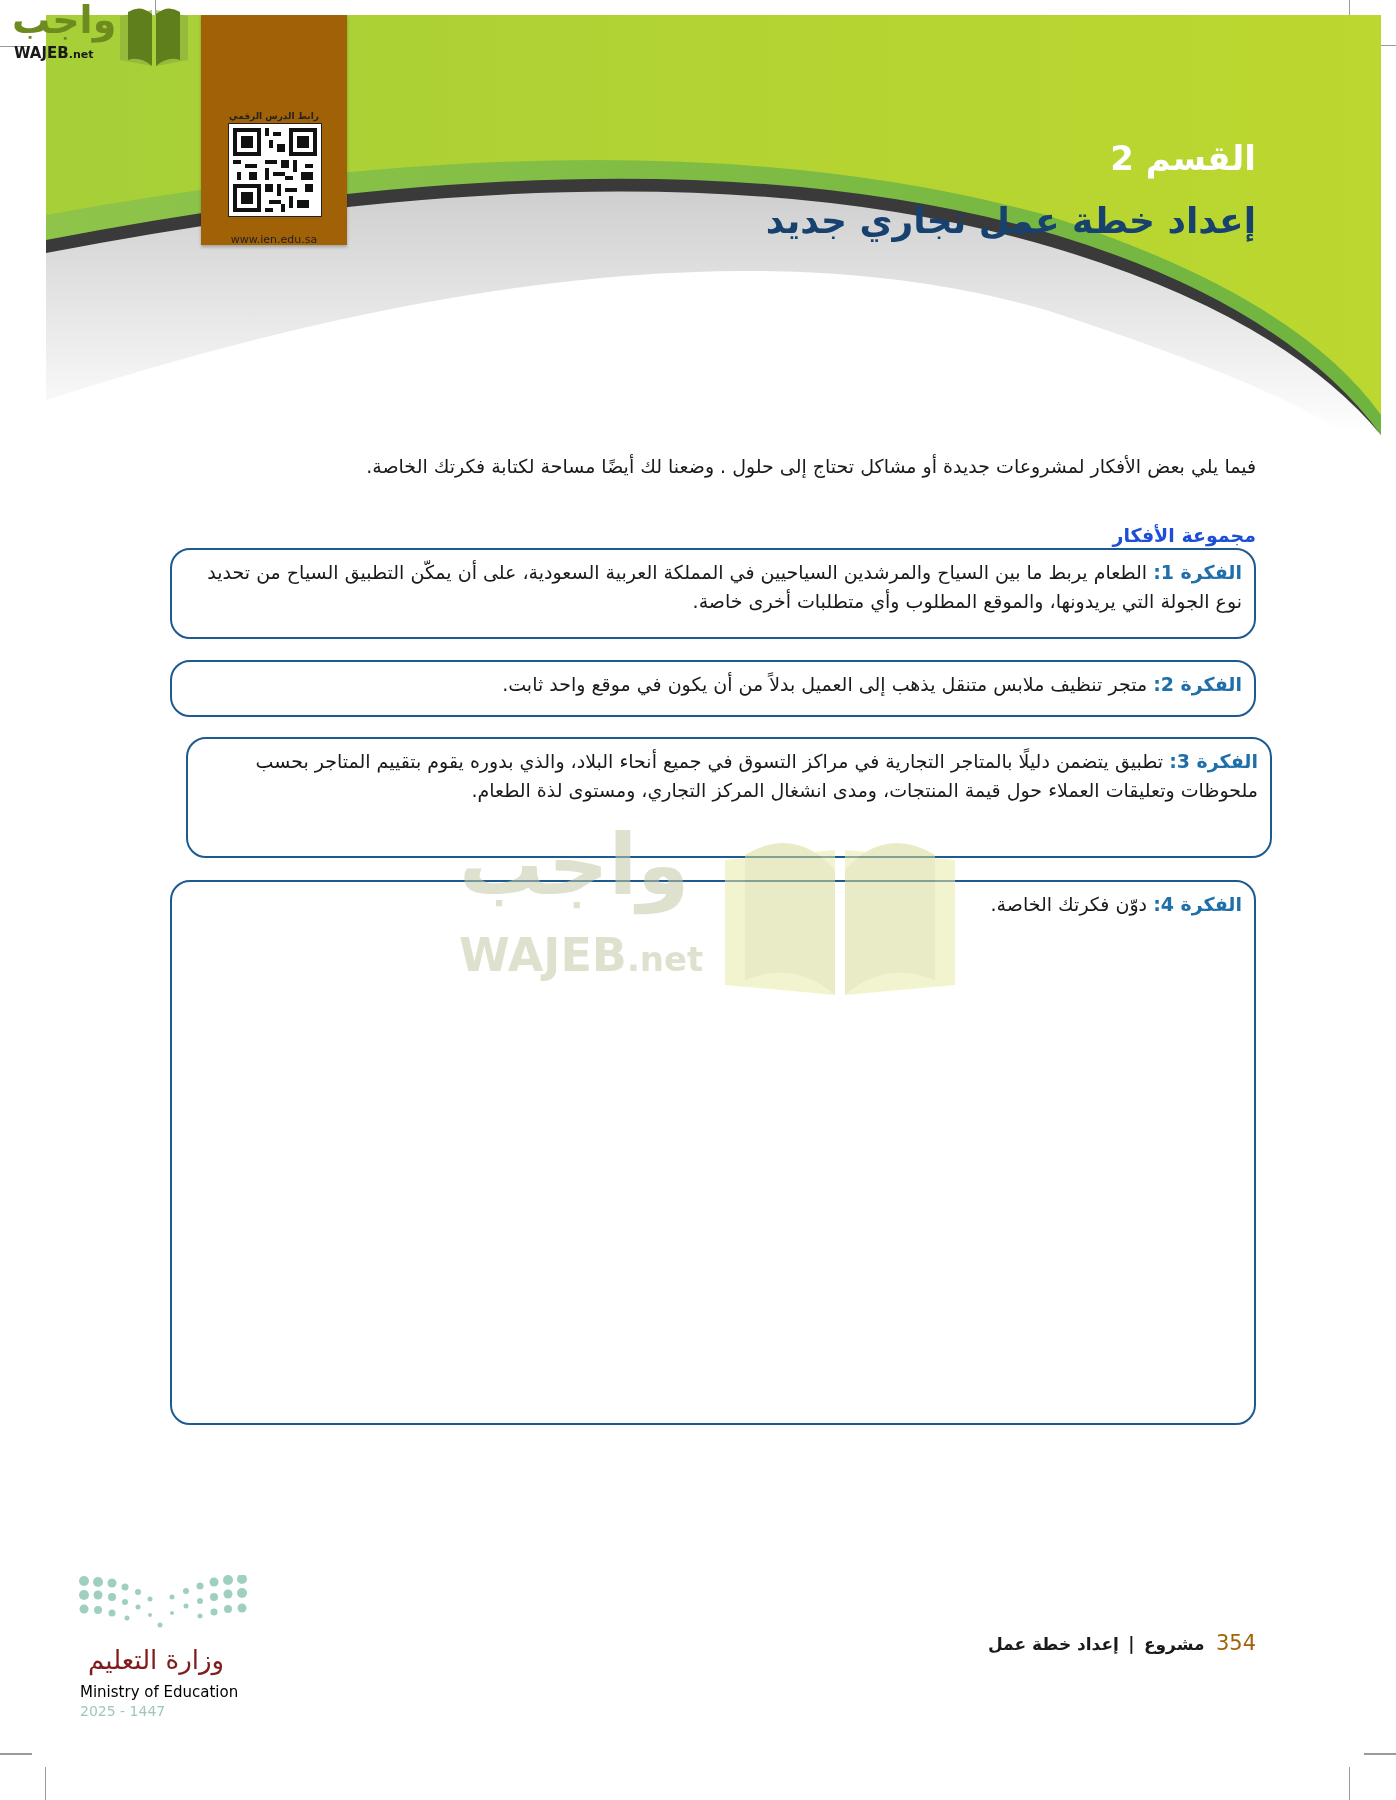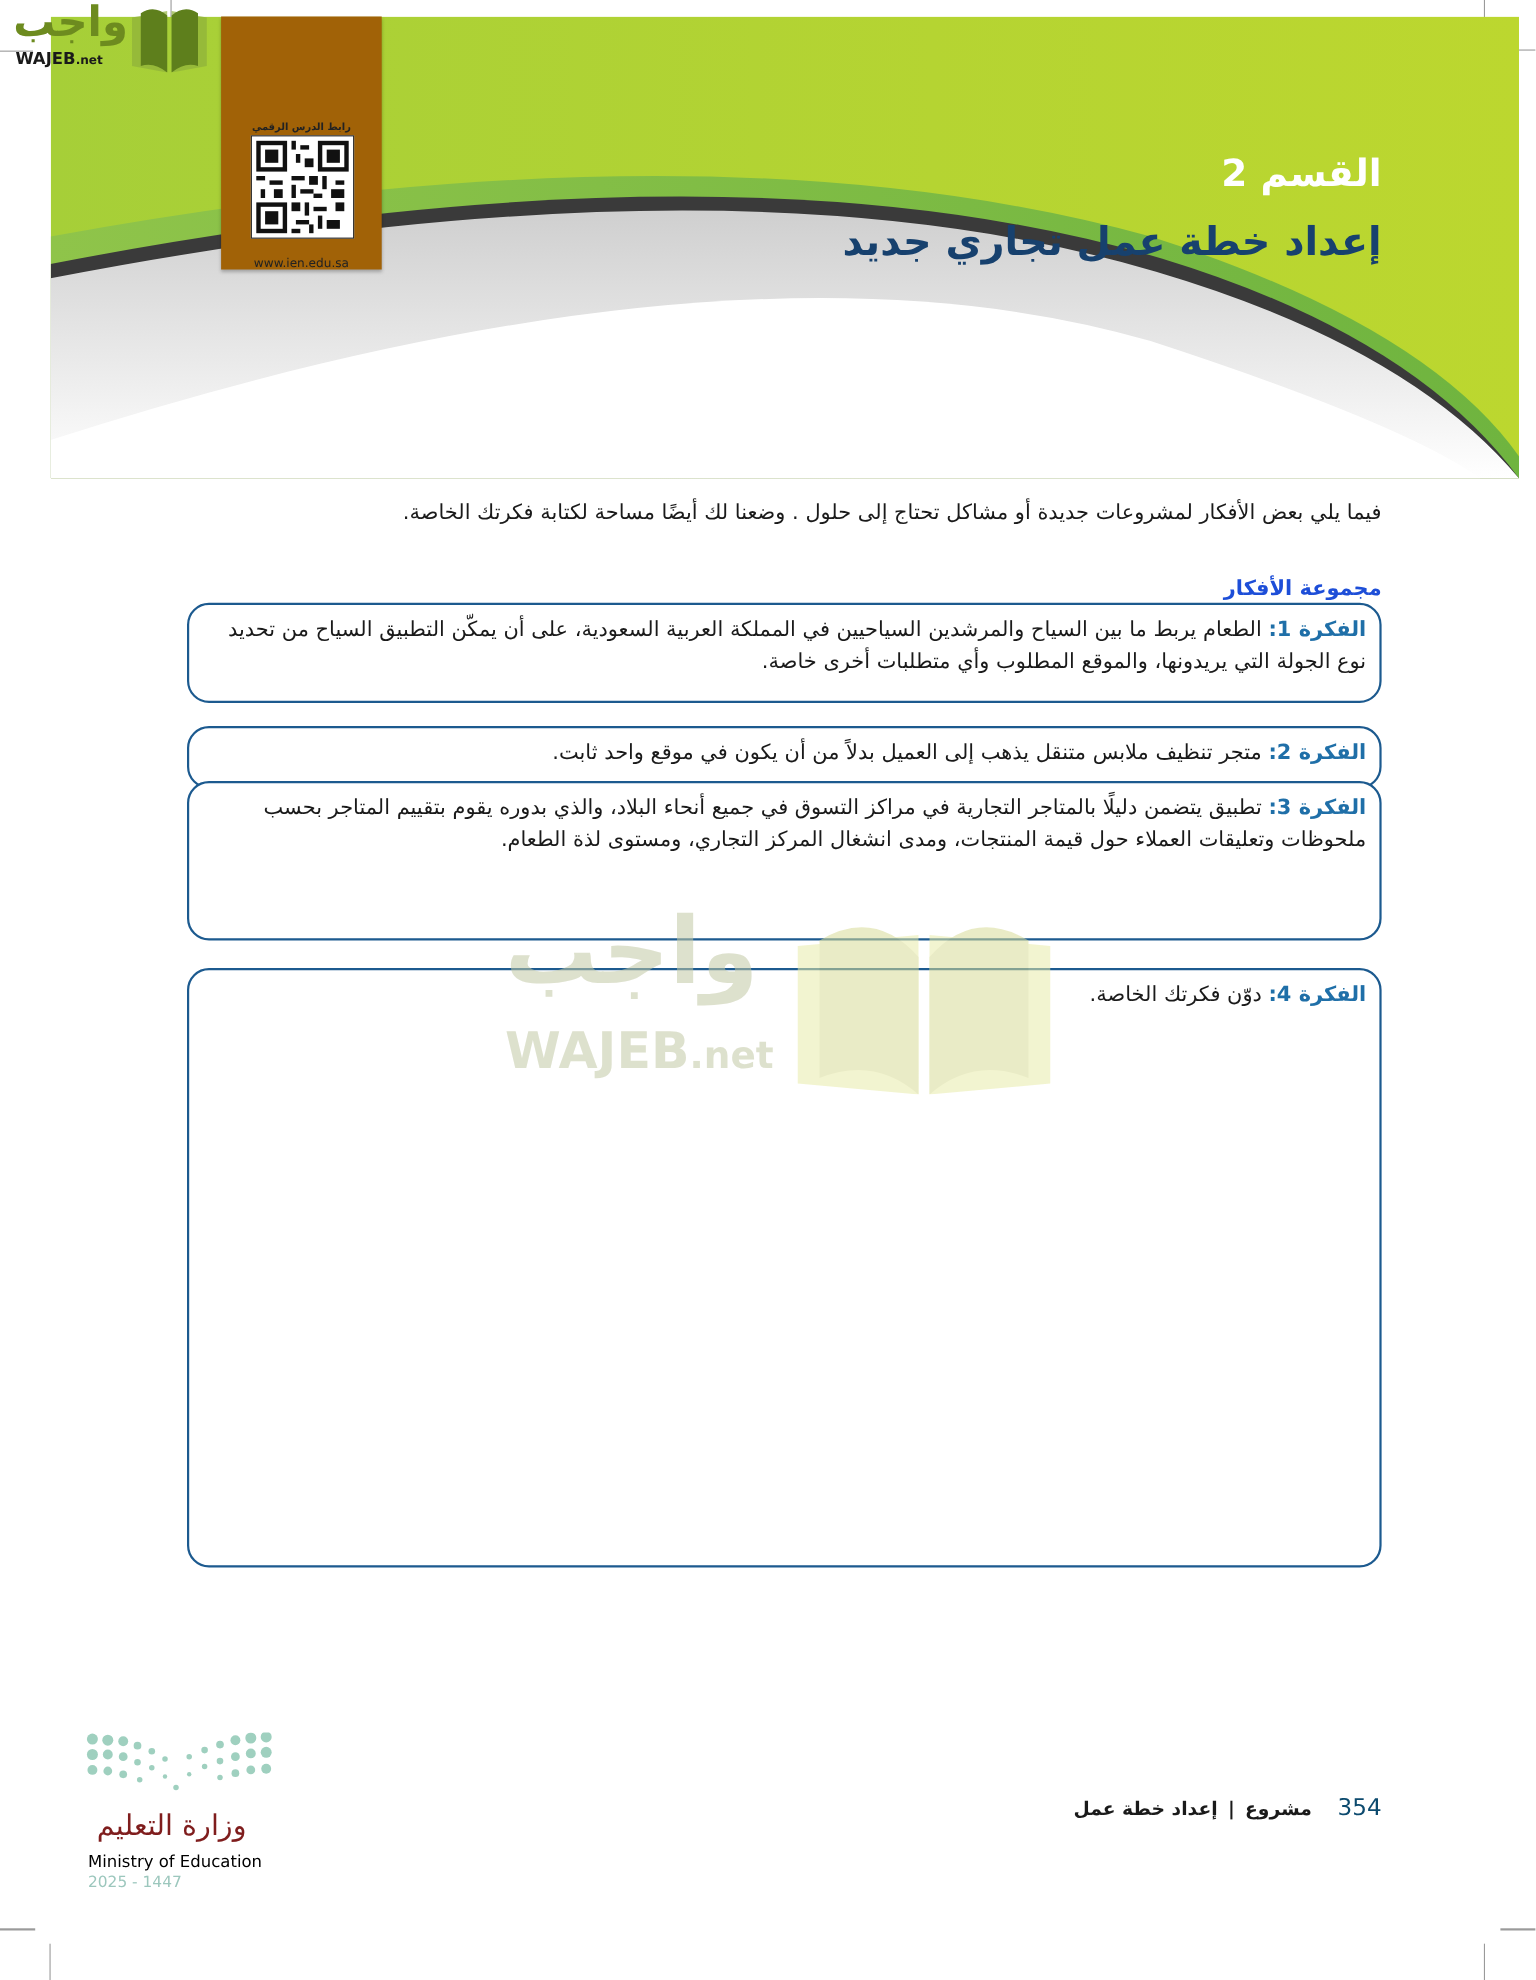--- a/index.html
+++ b/index.html
@@ -53,38 +53,38 @@
     .idea-box {
       position: absolute; left: 170px; width: 1086px;
       border: 2.5px solid #1c5a8f; border-radius: 20px; box-sizing: border-box;
       background: #ffffff;
       padding: 8px 12px 8px 14px; direction: rtl; text-align: right;
       font-size: 19px; line-height: 29px; color: #1a1a1a;
     }
     .idea-label { color: #1f6fa8; font-weight: bold; }
     #idea-1 { top: 548px; height: 91px; }
     #idea-2 { top: 660px; height: 57px; }
-    #idea-3 { top: 710px; height: 145px; }
+    #idea-3 { top: 737px; height: 121px; margin-left: 16px; }
     #idea-4 { top: 880px; height: 545px; }
 
     
     #watermark { left: 455px; top: 830px; width: 500px; height: 165px; opacity: 0.55; pointer-events: none; }
     #wm-ar { position: absolute; left: 4px; top: -14px; font-size: 84px; font-weight: bold; color: #c3c9a6; direction: rtl; }
     #wm-en { position: absolute; left: 4px; top: 98px; font-size: 46px; font-weight: bold; color: #c3c9a6; }
     #wm-en span { font-size: 34px; }
 
     
     #ministry-logo { left: 78px; top: 1575px; width: 180px; height: 120px; }
     #ministry-ar { position: absolute; left: 10px; top: 70px; font-size: 26px; color: #7f1d1d; direction: rtl; }
     #ministry-en { position: absolute; left: 2px; top: 108px; font-size: 15px; color: #000000; white-space: nowrap; }
     #ministry-year { position: absolute; left: 2px; top: 128px; font-size: 14px; color: #9cc7bd; white-space: nowrap; }
 
     
     #footer { right: 140px; top: 1631px; direction: rtl; font-size: 17px; color: #1a1a1a; white-space: nowrap; }
-    #page-number { color: #0c4a6e; font-size: 21px; margin-left: 18px; text-align: right; }
+    #page-number { color: #a16207; font-size: 21px; margin-left: 6px; text-align: right; }
     #footer-sep { font-weight: bold; margin: 0 4px; }
     #footer-section { font-weight: bold; }
   </style>
 </head>
 <body>
 
 <div class="crop" style="left:155px;top:0;width:1px;height:30px;"></div>
 <div class="crop" style="left:0;top:46px;width:30px;height:1px;"></div>
 <div class="crop" style="left:1349px;top:0;width:1px;height:32px;"></div>
 <div class="crop" style="left:1363px;top:45px;width:33px;height:1px;"></div>

